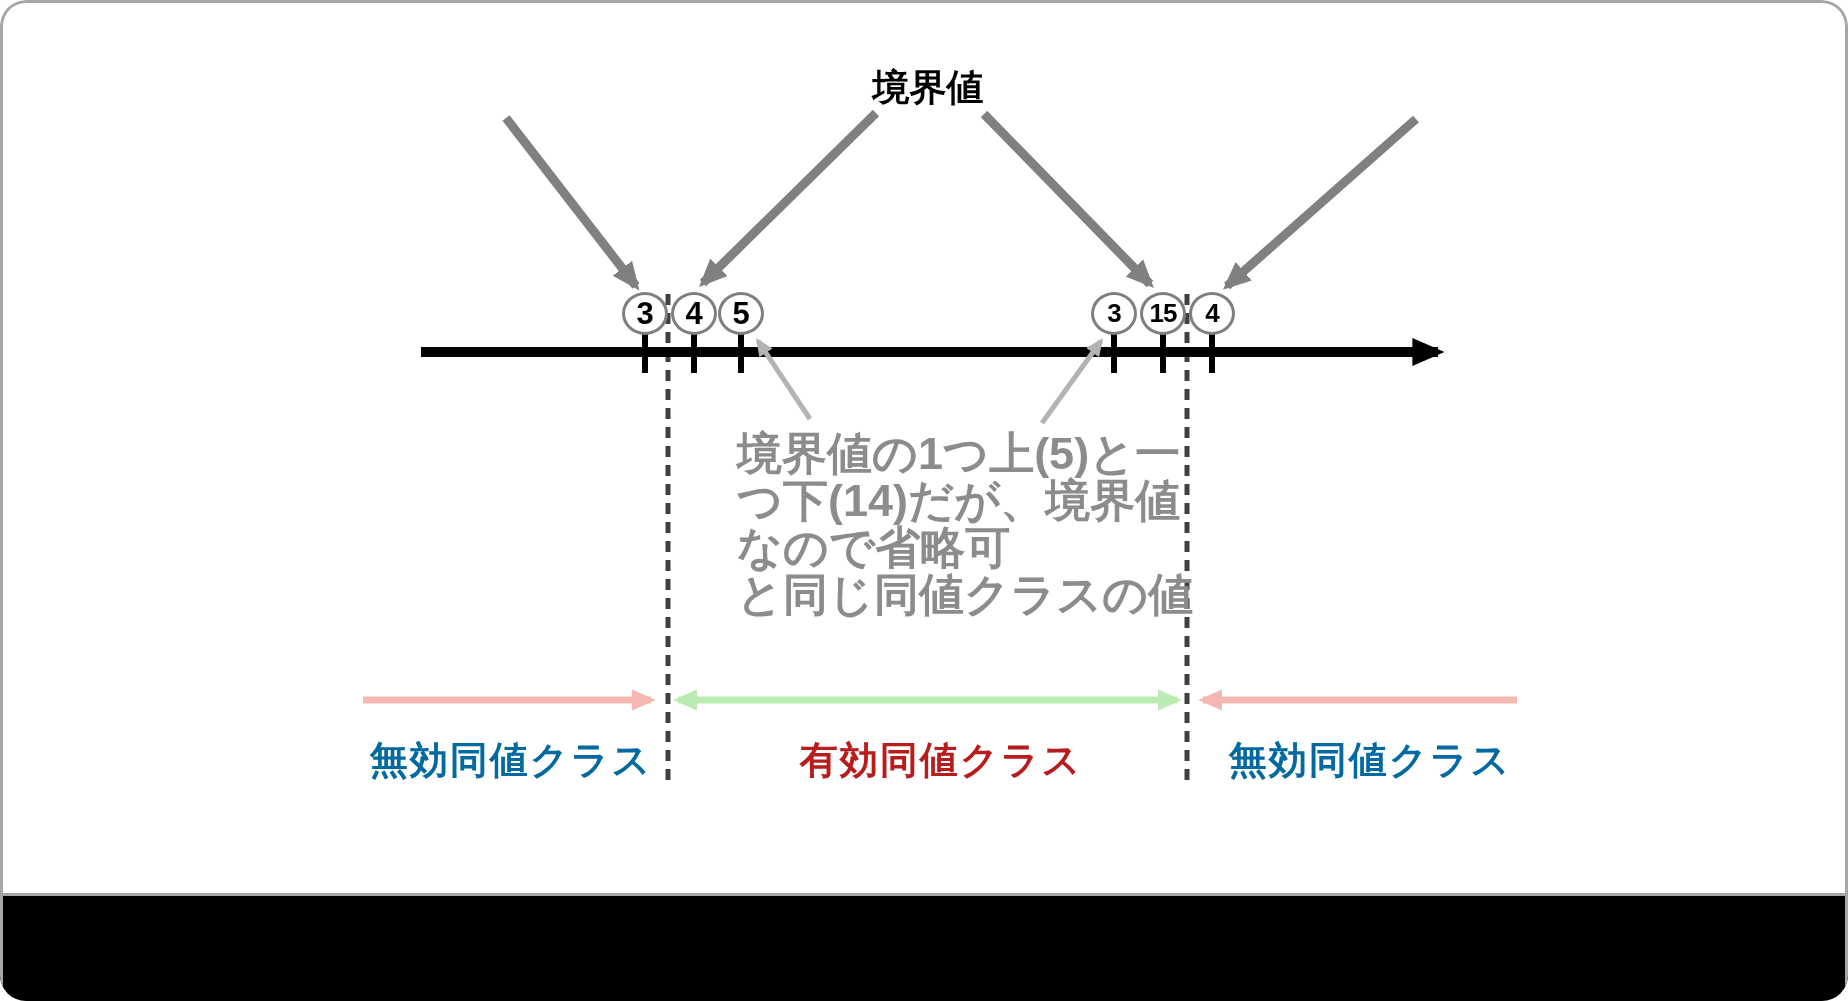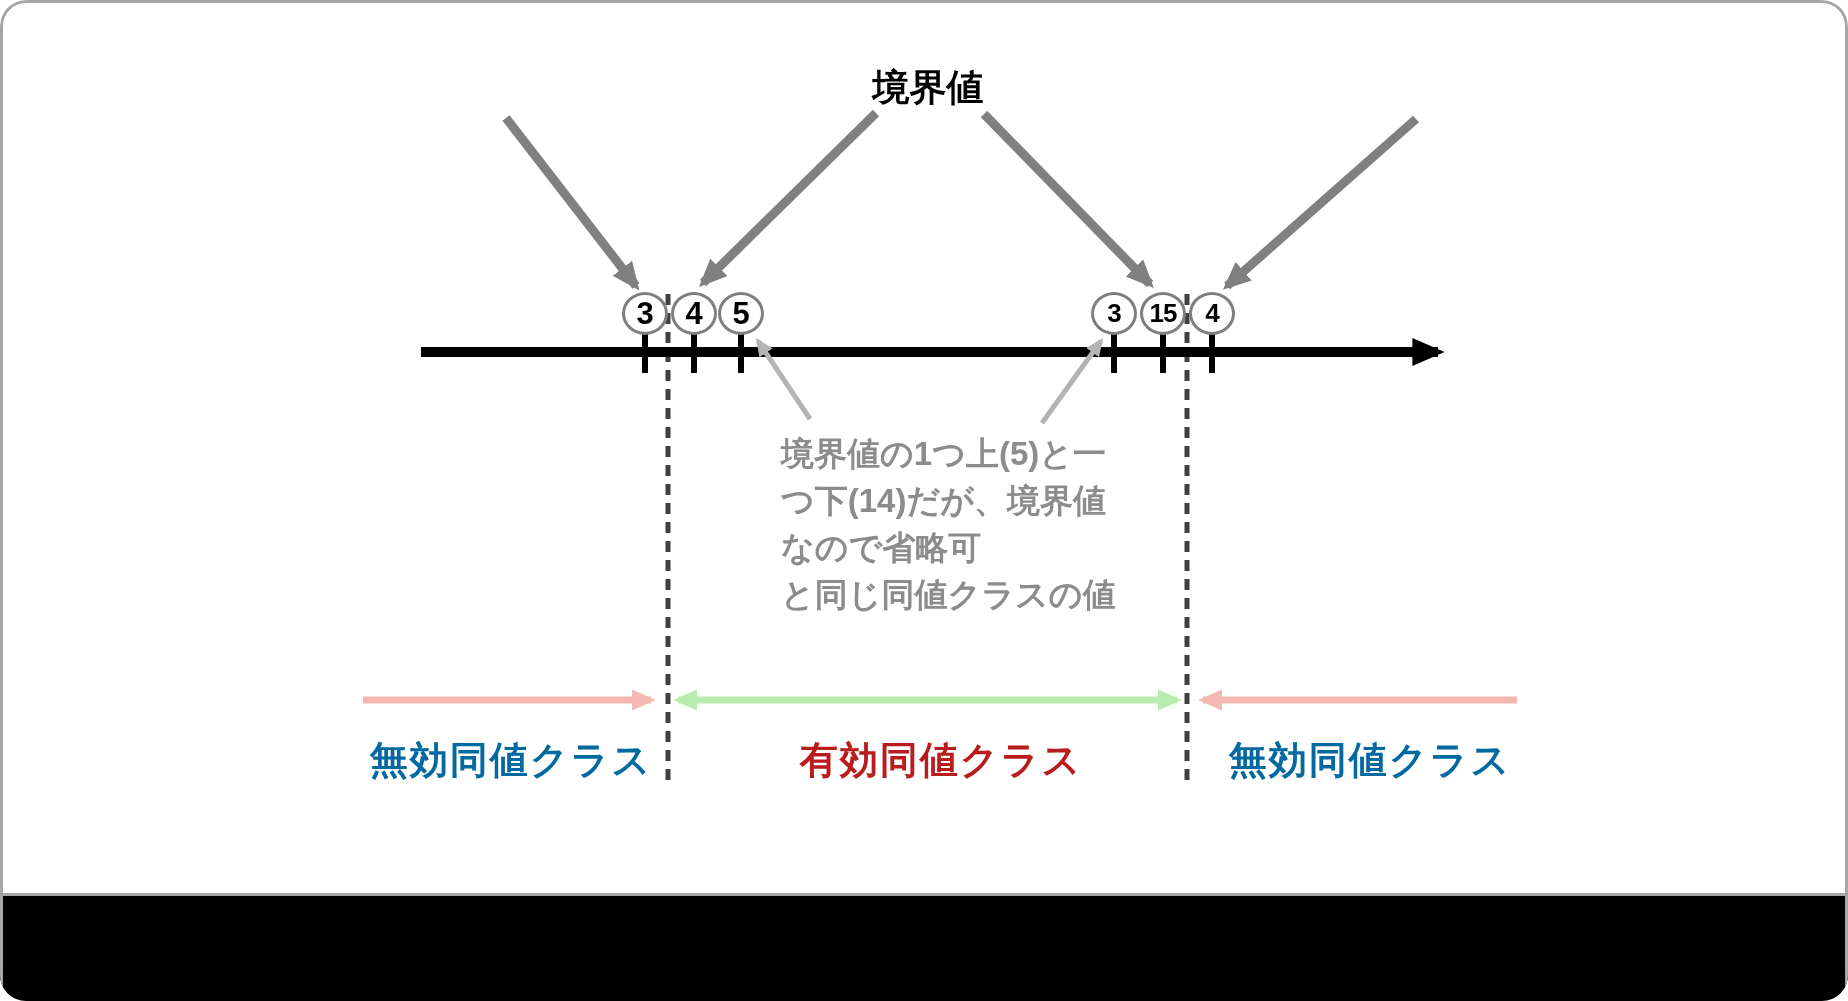--- a/index.html
+++ b/index.html
@@ -30,21 +30,21 @@
   .tl-3{left:1417px;top:64px;}
   .num-circle{
     position:absolute;width:46px;height:43px;border:3px solid #7f7f7f;border-radius:50%;
     background:#ffffff;box-sizing:border-box;display:flex;align-items:center;justify-content:center;
     font-weight:bold;color:#000000;z-index:3;
   }
   .one-digit{font-size:31px;}
   .two-digit{font-size:26px;letter-spacing:-1px;}
   .annotation{
     position:absolute;left:737px;top:430px;z-index:2;
-    color:#8c8c8c;font-size:33px;font-weight:bold;line-height:47px;white-space:nowrap;margin-left:44px;
+    color:#8c8c8c;font-size:45px;font-weight:bold;line-height:47px;white-space:nowrap;
   }
   .region-label{
     top:735px;font-size:38px;font-weight:bold;letter-spacing:2px;transform:translateX(-50%);
   }
   .region-invalid{color:#0369a1;}
   .region-valid{color:#b91c1c;}
   .rl-1{left:511px;}
   .rl-2{left:941px;}
   .rl-3{left:1370px;}
 </style>

